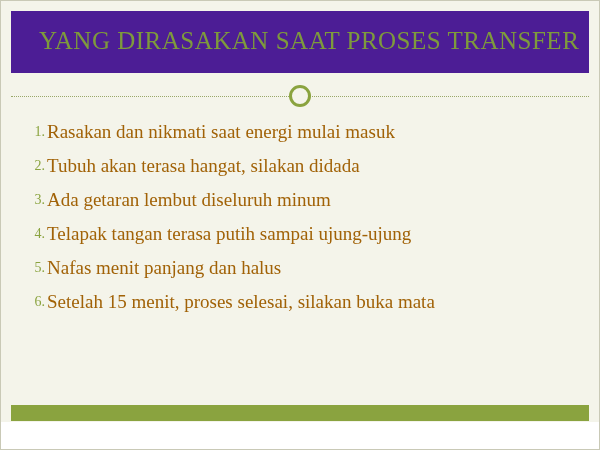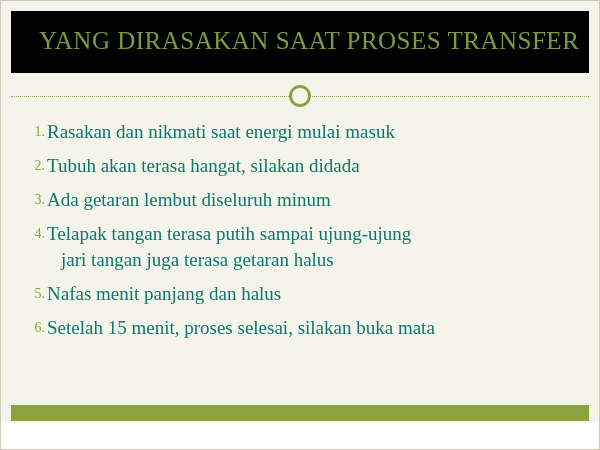--- a/index.html
+++ b/index.html
@@ -18,21 +18,21 @@
     background: #f4f4ea;
     border: 1px solid #c9c9b6;
     overflow: hidden;
   }
   .title-band {
     position: absolute;
     left: 10px;
     top: 10px;
     right: 10px;
     height: 62px;
-    background: #000000;
+    background: #4c1d95;
     box-sizing: border-box;
   }
   .title-text {
     position: absolute;
     left: 28px;
     top: 16px;
     font-family: "Liberation Serif", serif;
     font-size: 25px;
     letter-spacing: 0.5px;
     color: #7e9a3c;
@@ -83,21 +83,21 @@
     font-size: 14px;
     color: #8aa33f;
     line-height: 26px;
     padding-right: 2px;
   }
   .bullet-text {
     flex: 1 1 auto;
     font-family: "Liberation Serif", serif;
     font-size: 19px;
     line-height: 26px;
-    color: #0f766e;
+    color: #a16207;
   }
   .bullet-text .cont {
     display: block;
     padding-left: 14px;
   }
   .bottom-band {
     position: absolute;
     left: 10px;
     right: 10px;
     bottom: 28px;
@@ -147,21 +147,20 @@
       <div class="bullet-num">3.</div>
       <div class="bullet-text">
         <span>Ada getaran lembut diseluruh minum</span>
       </div>
     </div>
 
     <div class="bullet">
       <div class="bullet-num">4.</div>
       <div class="bullet-text">
         <span>Telapak tangan terasa putih sampai ujung-ujung</span>
-        <span class="cont">jari tangan juga terasa getaran halus</span>
       </div>
     </div>
 
     <div class="bullet">
       <div class="bullet-num">5.</div>
       <div class="bullet-text">
         <span>Nafas menit panjang dan halus</span>
       </div>
     </div>
 

